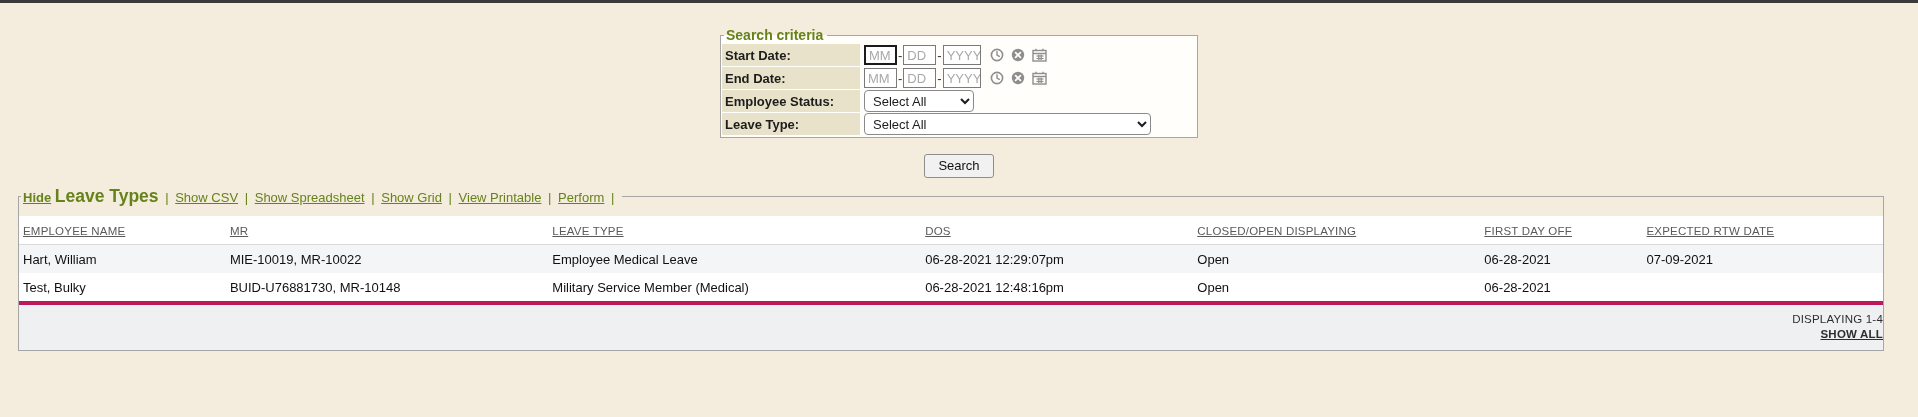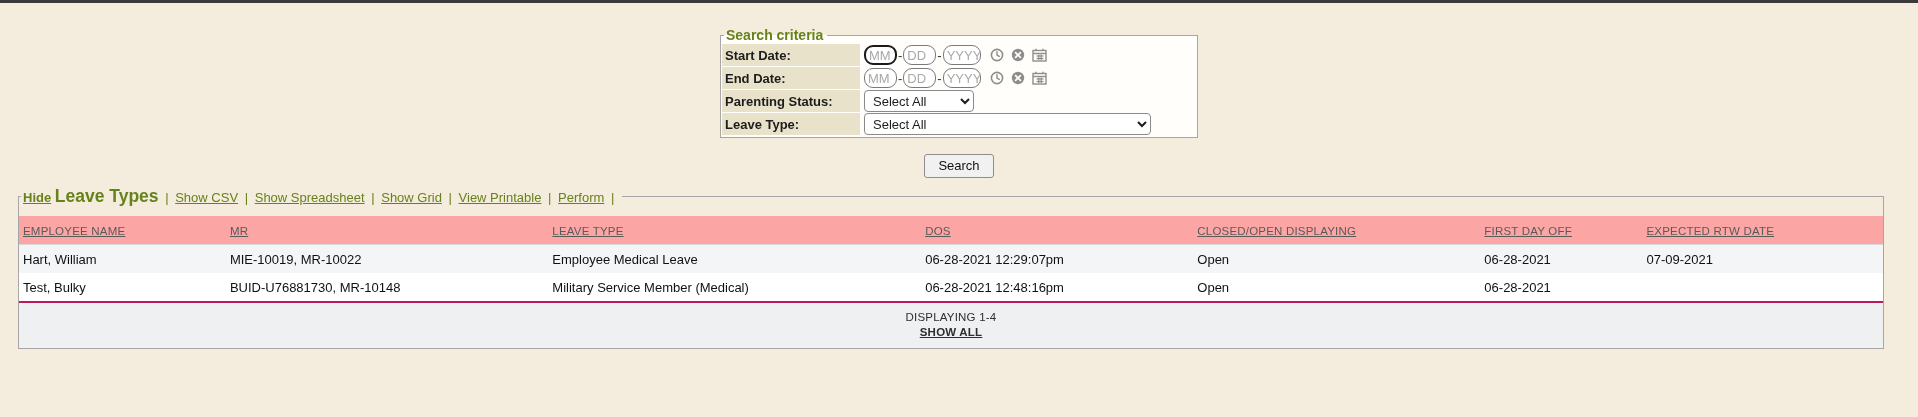--- a/index.html
+++ b/index.html
@@ -40,21 +40,21 @@
   .crit-value {
     flex: 1;
     display: flex;
     align-items: center;
     padding-left: 4px;
     height: 22px;
   }
   input.date-part {
     height: 20px;
     border: 1px solid #7a7a7a;
-    border-radius: 9px;
+    border-radius: 0;
     font-family: "Liberation Sans", sans-serif;
     font-size: 13px;
     padding: 0 0 0 3px;
     color: #1c1c1c;
     background: #fff;
   }
   input.date-part::placeholder { color: #a9a9a9; opacity: 1; }
   input.mm, input.dd { width: 33px; }
   input.yyyy { width: 38px; }
   input.focused { border: 2px solid #1b1b1b; }
@@ -115,21 +115,21 @@
     table-layout: fixed;
   }
   table.leave-table col.c1 { width: 11.1%; }
   table.leave-table col.c2 { width: 17.3%; }
   table.leave-table col.c3 { width: 20.0%; }
   table.leave-table col.c4 { width: 14.6%; }
   table.leave-table col.c5 { width: 15.4%; }
   table.leave-table col.c6 { width: 8.7%; }
   table.leave-table col.c7 { width: 12.9%; }
 
-  tr.head-row { background: #fca5a5; border-bottom: 1px solid #d9d9d9; }
+  tr.head-row { background: #ffffff; border-bottom: 1px solid #d9d9d9; }
   tr.head-row th {
     text-align: left;
     font-weight: normal;
     padding: 7px 4px 6px 4px;
   }
   tr.head-row th span {
     color: #5a5a5a;
     font-size: 11.5px;
     text-decoration: underline;
     cursor: pointer;
@@ -140,22 +140,22 @@
     font-size: 13px;
     color: #111;
     white-space: nowrap;
     overflow: hidden;
   }
   tr.data-row:nth-child(even) { background: #ffffff; }
   tr.data-row:nth-child(odd)  { background: #f4f5f6; }
 
   .table-footer {
     background: #eff0f1;
-    border-top: 2px solid #be185d;
-    text-align: center;
+    border-top: 4px solid #be185d;
+    text-align: right;
     padding: 8px 0 9px 0;
   }
   .displaying { font-size: 11.5px; color: #2e2e2e; letter-spacing: 0.2px; }
   .show-all {
     display: inline-block;
     margin-top: 3px;
     font-size: 11.5px;
     color: #2e2e2e;
     font-weight: bold;
     text-decoration: underline;
@@ -239,21 +239,21 @@
               <line x1="4.5" y1="10.5" x2="11.5" y2="10.5" stroke="#8e8e8e" stroke-width="1.2"></line>
               <line x1="6.8" y1="6.5" x2="6.8" y2="12" stroke="#8e8e8e" stroke-width="1.2"></line>
               <line x1="9.2" y1="6.5" x2="9.2" y2="12" stroke="#8e8e8e" stroke-width="1.2"></line>
             </svg>
         </span>
       </span>
     </div>
   </div>
 
   <div class="crit-row">
-    <div class="crit-label">Parenting Status:</div>
+    <div class="crit-label">Employee Status:</div>
     <div class="crit-value">
       <select class="crit-select encounter">
         <option>Select All</option>
       </select>
     </div>
   </div>
 
   <div class="crit-row" style="margin-bottom:0;">
     <div class="crit-label">Leave Type:</div>
     <div class="crit-value">

